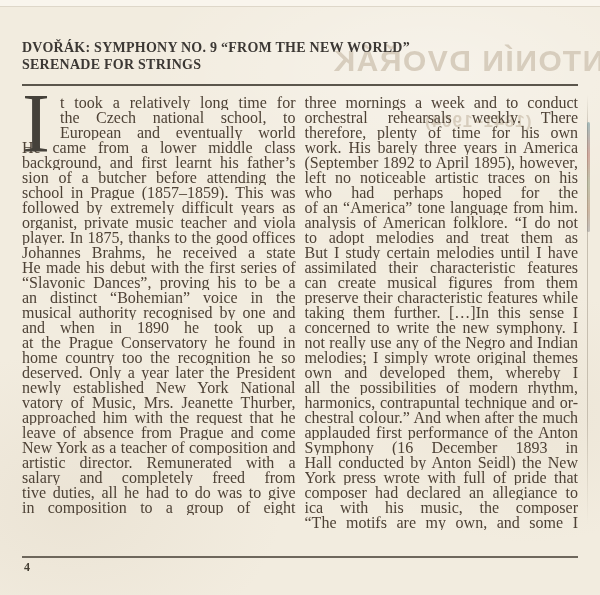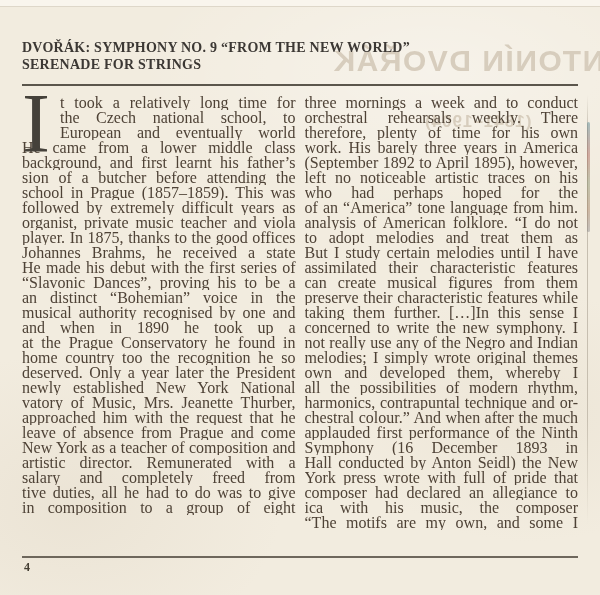--- a/index.html
+++ b/index.html
@@ -160,21 +160,21 @@
           <div class="tline">can create musical figures from them which</div>
           <div class="tline">preserve their characteristic features while</div>
           <div class="tline">taking them further. […]In this sense I was</div>
           <div class="tline">concerned to write the new symphony. I did</div>
           <div class="tline">not really use any of the Negro and Indian</div>
           <div class="tline">melodies; I simply wrote original themes of my</div>
           <div class="tline">own and developed them, whereby I exploited</div>
           <div class="tline">all the possibilities of modern rhythm,</div>
           <div class="tline">harmonics, contrapuntal technique and or-</div>
           <div class="tline">chestral colour.” And when after the much</div>
-          <div class="tline">applauded first performance of the Ninth</div>
+          <div class="tline">applauded first performance of the Anton</div>
           <div class="tline">Symphony (16 December 1893 in Carnegie</div>
           <div class="tline">Hall conducted by Anton Seidl) the New</div>
           <div class="tline">York press wrote with full of pride that the</div>
           <div class="tline">composer had declared an allegiance to Amer-</div>
           <div class="tline">ica with his music, the composer interjected:</div>
           <div class="tline">“The motifs are my own, and some I brought</div>
         </div>
     </div>
 
     <div class="bottom-rule"></div>

